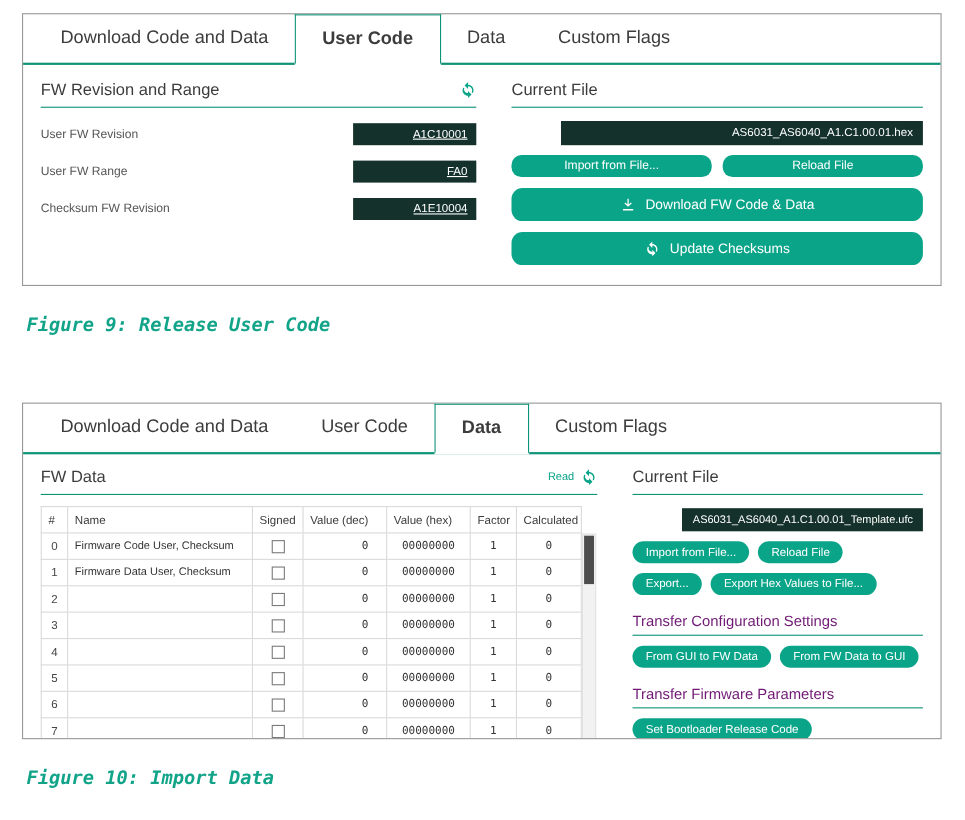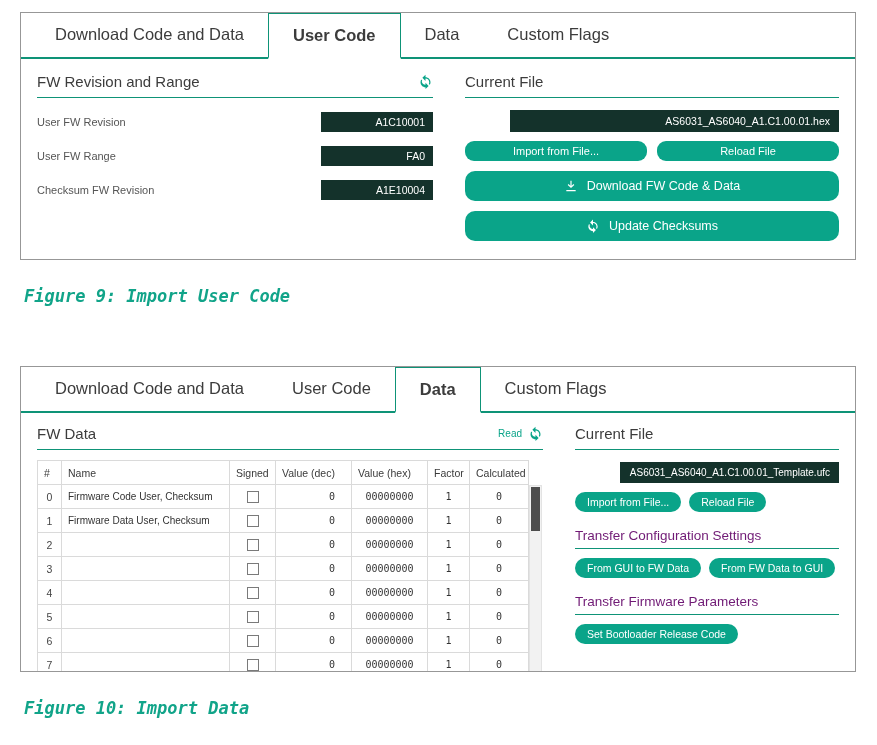--- a/index.html
+++ b/index.html
@@ -71,20 +71,21 @@
   .frow { display: flex; justify-content: space-between; align-items: center; margin-top: 14px; }
   .flabel { font-size: 11px; color: #555; }
   .fvalue {
     width: 112px;
     background: #14322b;
     color: #fff;
     font-size: 10.5px;
     text-align: right;
     padding: 4px 8px;
     cursor: pointer;
+    text-decoration: underline;
   }
 
   .filebar {
     margin-top: 12px;
     background: #14322b;
     color: #fff;
     text-align: right;
     padding: 5px 9px;
     font-size: 10.5px;
     white-space: nowrap;
@@ -259,21 +260,21 @@
           <svg width="14" height="14" viewBox="0 0 24 24">
               <path fill="currentColor" d="M12 4V1L7 6l5 5V7c3.3 0 6 2.7 6 6 0 1-.3 2-.7 2.8l1.5 1.5C19.5 16 20 14.6 20 13c0-4.4-3.6-8-8-8zm-6 9c0-1 .3-2 .7-2.8L5.2 8.7C4.5 10 4 11.4 4 13c0 4.4 3.6 8 8 8v3l5-5-5-5v3c-3.3 0-6-2.7-6-6z"></path>
             </svg>
         </span>
         <span>Update Checksums</span>
       </button>
     </div>
   </div>
 </div>
 
-<div class="caption">Figure 9: Import User Code</div>
+<div class="caption">Figure 9: Release User Code</div>
 
 <div class="panel" id="panel-fig10">
   <div class="tabbar">
     <div class="tab">Download Code and Data</div>
     <div class="tab">User Code</div>
     <div class="tab tab--active">Data</div>
     <div class="tab">Custom Flags</div>
   </div>
 
   <div class="content2">
@@ -395,20 +396,24 @@
 
     <div class="col-right2">
       <div class="sec-head">
         <span>Current File</span>
       </div>
       <div class="filebar" style="font-size:10px;">AS6031_AS6040_A1.C1.00.01_Template.ufc</div>
       <div class="pillrow">
         <button class="pill">Import from File...</button>
         <button class="pill">Reload File</button>
       </div>
+      <div class="pillrow">
+        <button class="pill">Export...</button>
+        <button class="pill">Export Hex Values to File...</button>
+      </div>
 
       <div class="sub-head">Transfer Configuration Settings</div>
       <div class="pillrow">
         <button class="pill">From GUI to FW Data</button>
         <button class="pill">From FW Data to GUI</button>
       </div>
 
       <div class="sub-head">Transfer Firmware Parameters</div>
       <div class="pillrow">
         <button class="pill">Set Bootloader Release Code</button>

